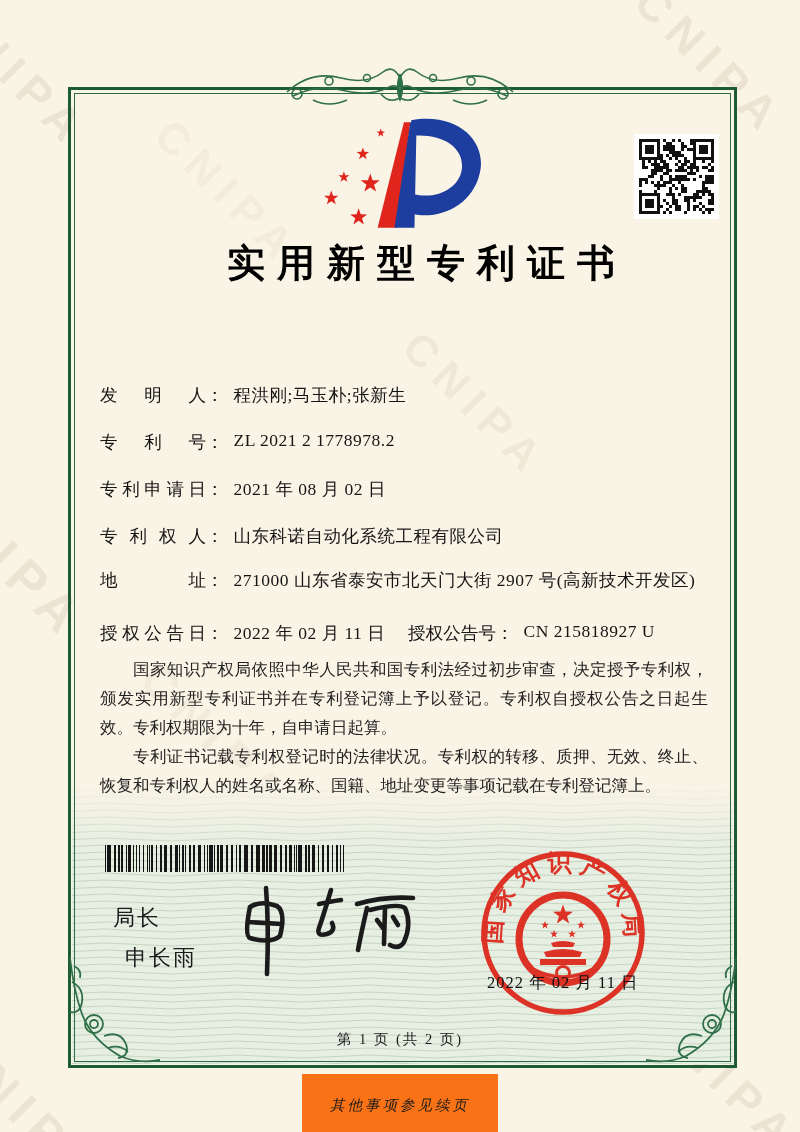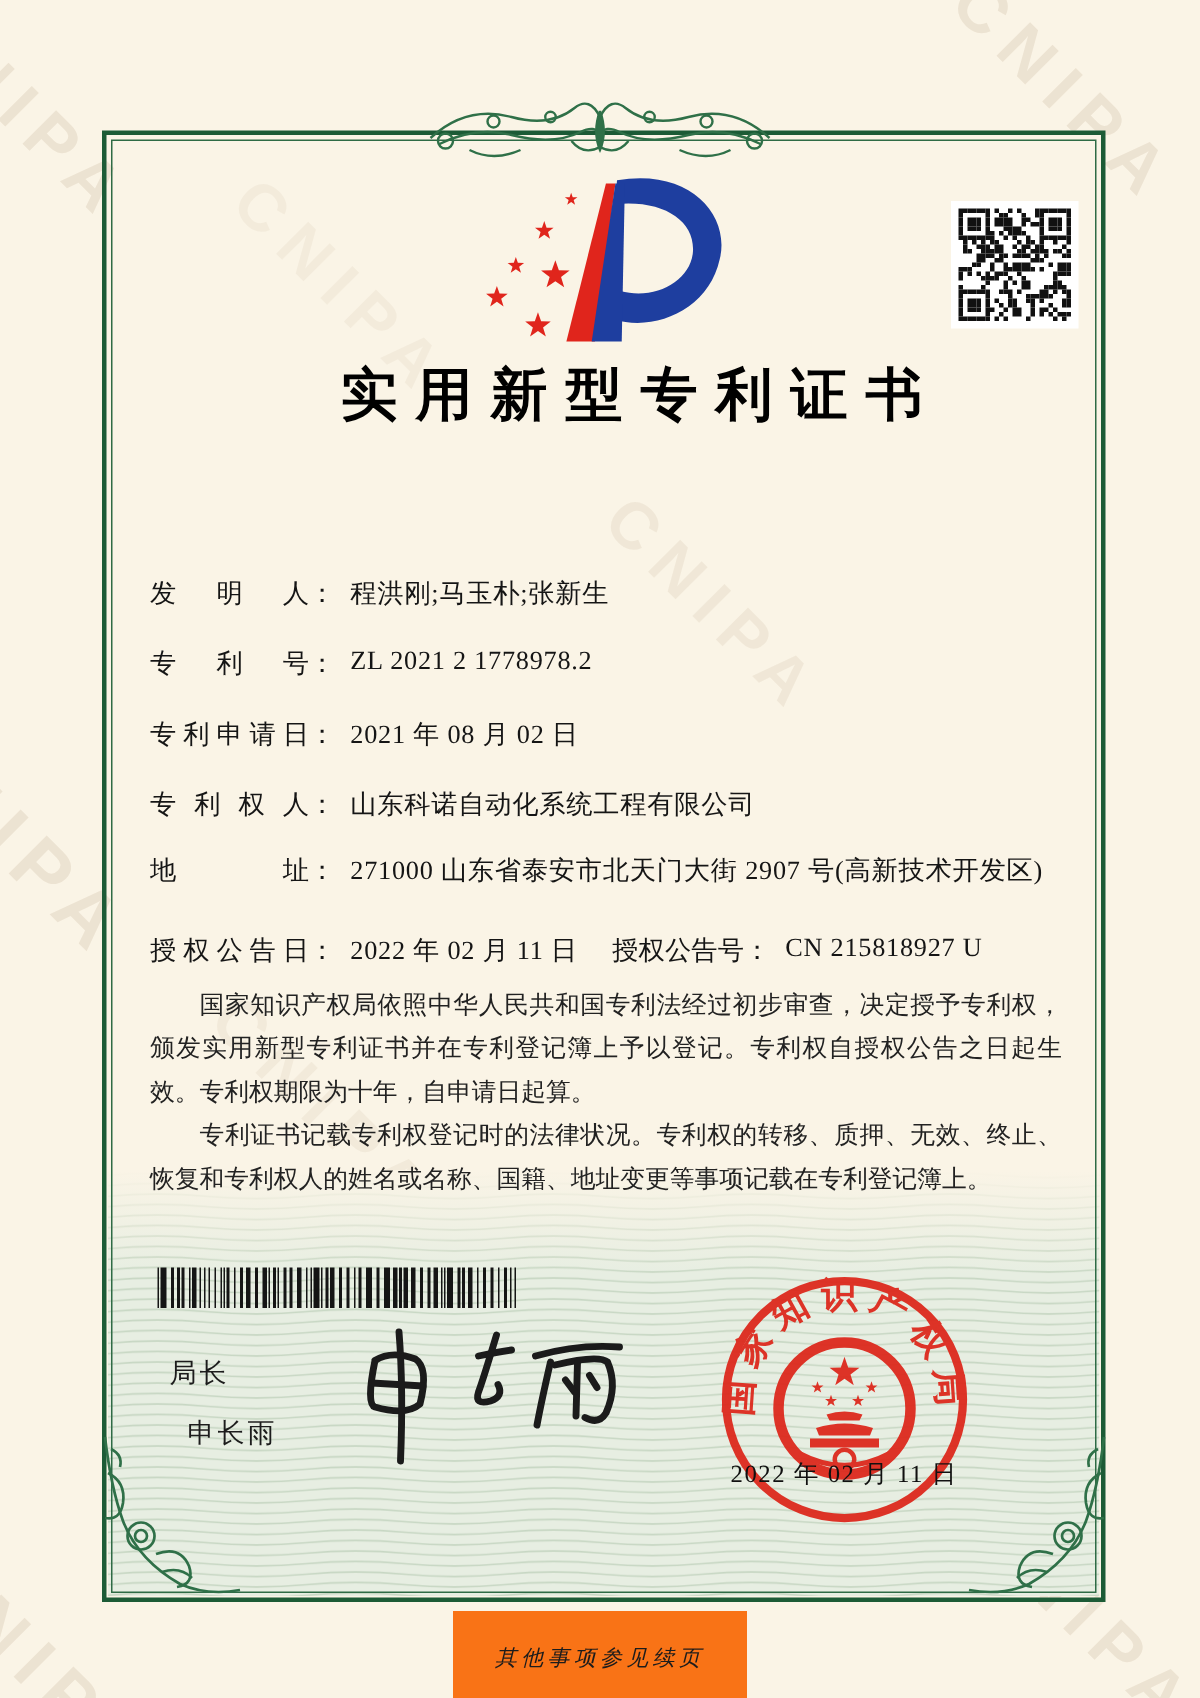--- a/index.html
+++ b/index.html
@@ -60,21 +60,21 @@
   .fpair2 .f-label{width:88px;}
   
   .paras{position:absolute; left:100px; top:656px; width:608px; z-index:4;}
   .paras p{
     margin:0; font-size:16.5px; line-height:1.75; text-indent:2em;
     text-align:justify; color:#222;
   }
   
   .barcode{position:absolute; left:105px; top:845px; height:27px; display:flex; z-index:4;}
   .barcode i{display:block; height:100%;}
-  .director{position:absolute; left:113px; z-index:4; font-size:18px; letter-spacing:2px;}
+  .director{position:absolute; left:113px; z-index:4; font-size:22px; letter-spacing:2px;}
   .sig{position:absolute; left:233px; top:876px; z-index:5;}
   .seal{position:absolute; left:463px; top:833px; z-index:4;}
   .seal-date{
     position:absolute; left:487px; top:972px; width:170px; z-index:5;
     font-size:16.5px; color:#101010; letter-spacing:1px; white-space:nowrap;
   }
   .page-info{
     position:absolute; left:0; top:1030px; width:100%; text-align:center;
     font-size:14.5px; letter-spacing:2px; z-index:4;
   }
@@ -941,15 +941,16 @@
       <use href="#sstar" transform="translate(109,101) scale(0.42)" fill="#dd2418"></use>
       <path d="M88,110 Q100,106 112,110 L110,114 L90,114 Z" fill="#dd2418"></path>
       <path d="M81,119 Q100,113 119,119 L117,124 L83,124 Z" fill="#dd2418"></path>
       <rect x="77" y="126" width="46" height="6" fill="#dd2418"></rect>
       <circle cx="100" cy="140" r="6.5" fill="none" stroke="#dd2418" stroke-width="3"></circle>
       <path d="M70,136 Q100,152 130,136" fill="none" stroke="#dd2418" stroke-width="3.5"></path>
     </g>
   </svg>
   <div class="seal-date">2022 年 02 月 11 日</div>
 
+  <div class="page-info">第 1 页 (共 2 页)</div>
   <div class="foot-note">其他事项参见续页</div>
 
 </div>
 
 </body></html>

